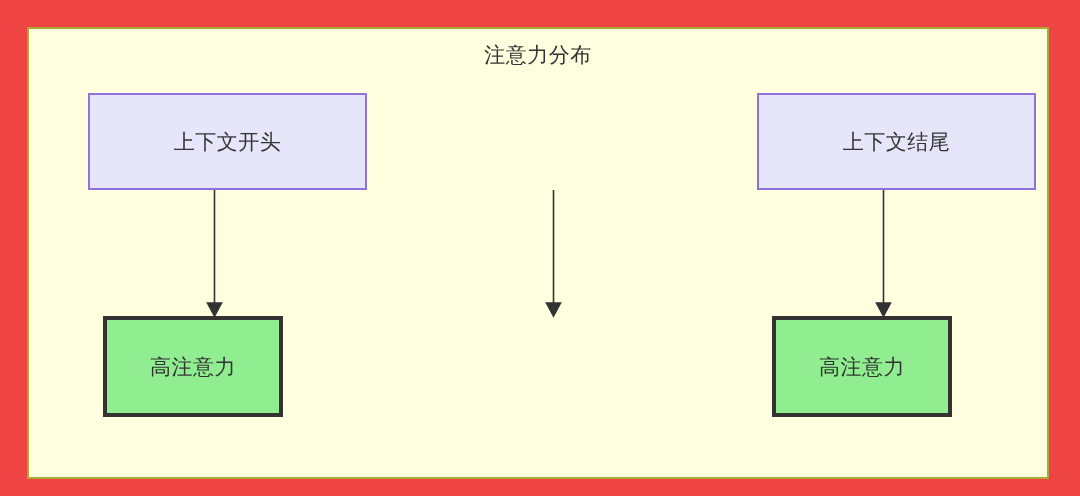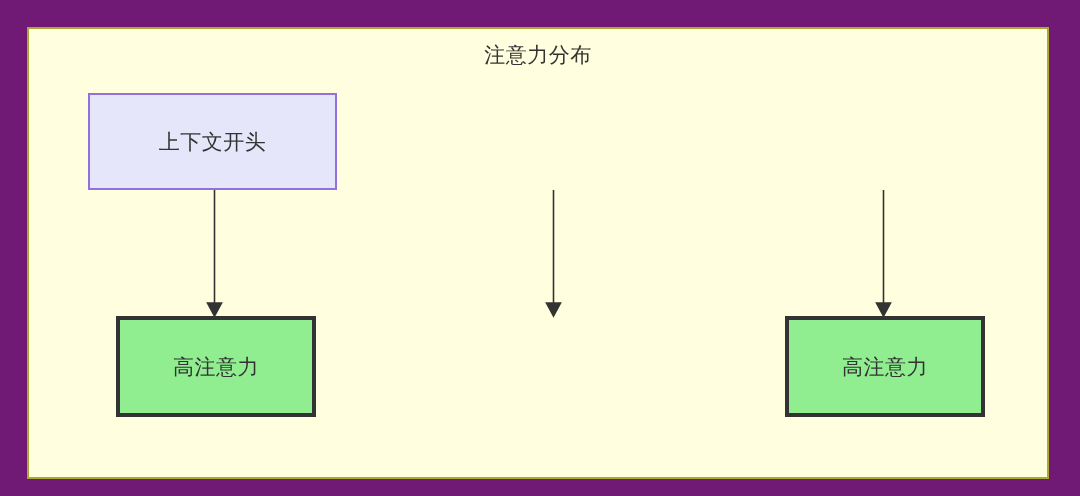--- a/index.html
+++ b/index.html
@@ -11,21 +11,21 @@
     width: 1080px;
     height: 496px;
     font-family: "Liberation Sans", "DejaVu Sans", sans-serif;
     overflow: hidden;
   }
 
   #canvas {
     position: relative;
     width: 1080px;
     height: 496px;
-    background: #701a75;
+    background: #ef4444;
   }
 
   
   #diagram-container {
     position: absolute;
     left: 27px;
     top: 27px;
     width: 1022px;
     height: 452px;
     background: #ffffe0;
@@ -62,33 +62,32 @@
     display: flex;
     align-items: center;
     justify-content: center;
     color: #333333;
     font-size: 21px;
     letter-spacing: 0.5px;
     text-align: center;
   }
 
   .node-context {
-    width: 249px;
+    width: 279px;
     height: 97px;
     top: 93px;
     background: #e6e6fa;
     border: 2px solid #9370db;
   }
 
   .node-attention {
-    width: 200px;
+    width: 180px;
     height: 101px;
     top: 316px;
     border: 4px solid #333333;
-    margin-left: 13px;
   }
 
   .fill-high { background: #90ee90; }
   .fill-low  { background: #f8a0a0; }
 
   
   .ctx-col-1 { left: 88px; }
   .ctx-col-2 { left: 427px; }
   .ctx-col-3 { left: 757px; }
 
@@ -113,17 +112,18 @@
 
       <line x1="553.5" y1="190" x2="553.5" y2="303"></line>
       <polygon points="546.5,303 560.5,303 553.5,316"></polygon>
 
       <line x1="883.5" y1="190" x2="883.5" y2="303"></line>
       <polygon points="876.5,303 890.5,303 883.5,316"></polygon>
     </g>
   </svg>
 
   <div class="node node-context ctx-col-1">上下文开头</div>
+  <div class="node node-context ctx-col-3">上下文结尾</div>
 
   <div class="node node-attention fill-high att-col-1">高注意力</div>
   <div class="node node-attention fill-high att-col-3">高注意力</div>
 
 </div>
 
 </body></html>

